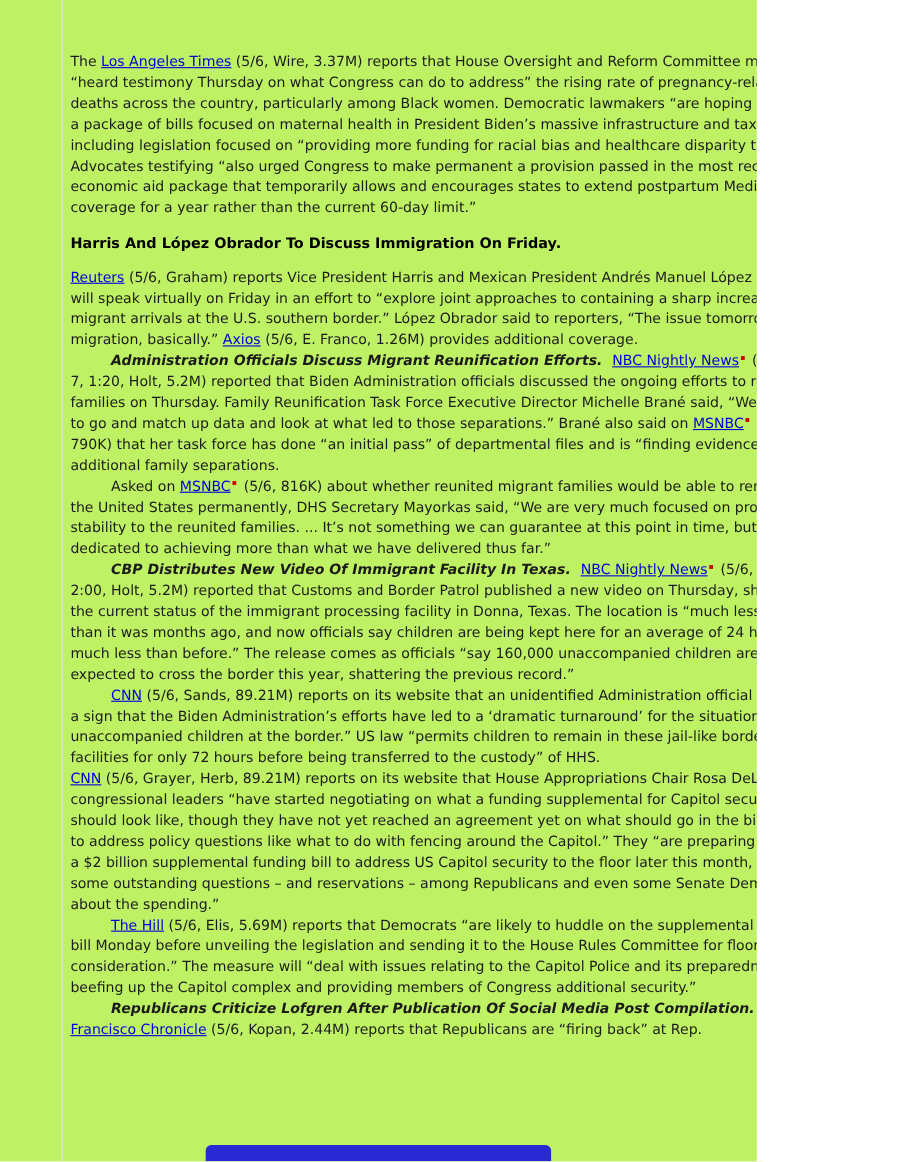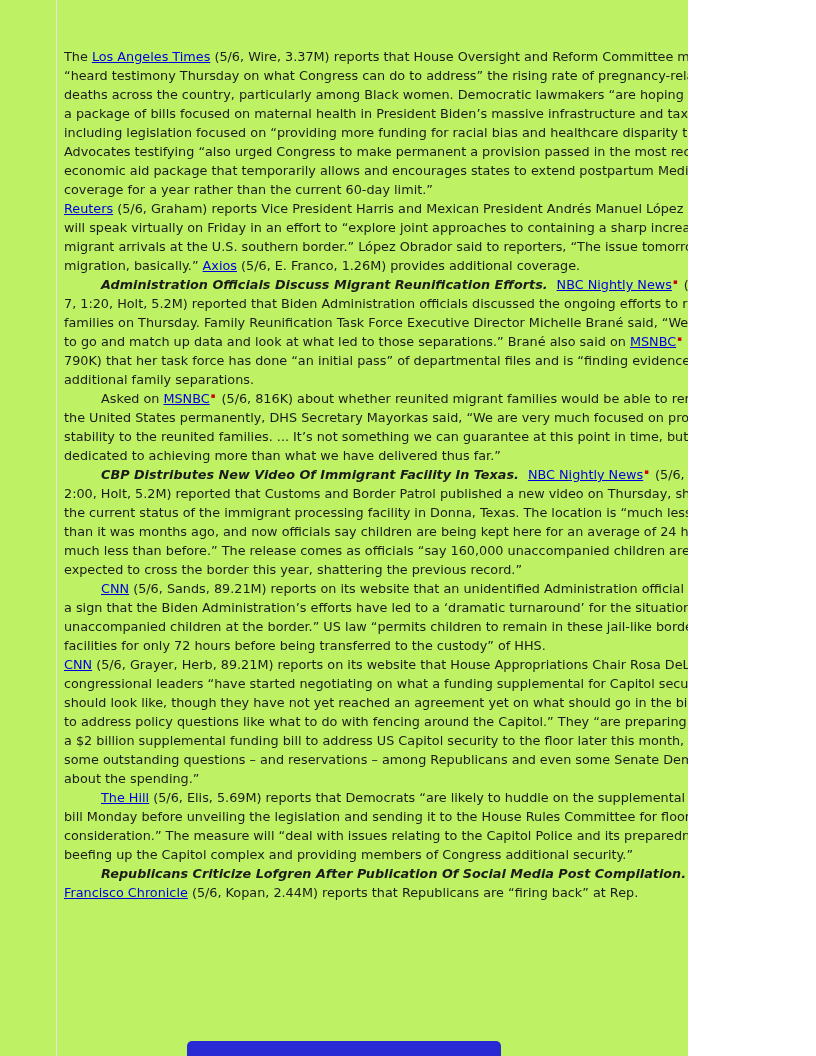--- a/index.html
+++ b/index.html
@@ -67,20 +67,21 @@
   }
 </style>
 </head>
 <body>
 
 <div class="page">
   <div class="content">
 
     <p class="body-p"><span>The </span><a href="#" class="lnk">Los Angeles Times</a><span> (5/6, Wire, 3.37M) reports that House Oversight and Reform Committee members “heard testimony Thursday on what Congress can do to address” the rising rate of pregnancy-related deaths across the country, particularly among Black women. Democratic lawmakers “are hoping to include a package of bills focused on maternal health in President Biden’s massive infrastructure and tax bill,” including legislation focused on “providing more funding for racial bias and healthcare disparity training.” Advocates testifying “also urged Congress to make permanent a provision passed in the most recent economic aid package that temporarily allows and encourages states to extend postpartum Medicaid coverage for a year rather than the current 60-day limit.”</span></p>
 
+    <h2 class="story-head">Harris And López Obrador To Discuss Immigration On Friday.</h2>
 
     <p class="body-p"><a href="#" class="lnk">Reuters</a><span> (5/6, Graham) reports Vice President Harris and Mexican President Andrés Manuel López Obrador will speak virtually on Friday in an effort to “explore joint approaches to containing a sharp increase in migrant arrivals at the U.S. southern border.” López Obrador said to reporters, “The issue tomorrow will be migration, basically.” </span><a href="#" class="lnk">Axios</a><span> (5/6, E. Franco, 1.26M) provides additional coverage.</span></p>
 
     <p class="body-p indent"><span class="lead">Administration Officials Discuss Migrant Reunification Efforts.</span><a href="#" class="lnk">NBC Nightly News</a><sup class="clip">▪</sup><span> (5/6, story 7, 1:20, Holt, 5.2M) reported that Biden Administration officials discussed the ongoing efforts to reunite families on Thursday. Family Reunification Task Force Executive Director Michelle Brané said, “We still have to go and match up data and look at what led to those separations.” Brané also said on </span><a href="#" class="lnk">MSNBC</a><sup class="clip">▪</sup><span> (5/6, 790K) that her task force has done “an initial pass” of departmental files and is “finding evidence” of additional family separations.</span></p>
 
     <p class="body-p indent"><span>Asked on </span><a href="#" class="lnk">MSNBC</a><sup class="clip">▪</sup><span> (5/6, 816K) about whether reunited migrant families would be able to remain in the United States permanently, DHS Secretary Mayorkas said, “We are very much focused on providing stability to the reunited families. ... It’s not something we can guarantee at this point in time, but we are dedicated to achieving more than what we have delivered thus far.”</span></p>
 
     <p class="body-p indent"><span class="lead">CBP Distributes New Video Of Immigrant Facility In Texas.</span><a href="#" class="lnk">NBC Nightly News</a><sup class="clip">▪</sup><span> (5/6, story 6, 2:00, Holt, 5.2M) reported that Customs and Border Patrol published a new video on Thursday, showing the current status of the immigrant processing facility in Donna, Texas. The location is “much less crowded than it was months ago, and now officials say children are being kept here for an average of 24 hours, much less than before.” The release comes as officials “say 160,000 unaccompanied children are expected to cross the border this year, shattering the previous record.”</span></p>
 
     <p class="body-p indent"><a href="#" class="lnk">CNN</a><span> (5/6, Sands, 89.21M) reports on its website that an unidentified Administration official “said it is a sign that the Biden Administration’s efforts have led to a ‘dramatic turnaround’ for the situation of unaccompanied children at the border.” US law “permits children to remain in these jail-like border facilities for only 72 hours before being transferred to the custody” of HHS.</span></p>

